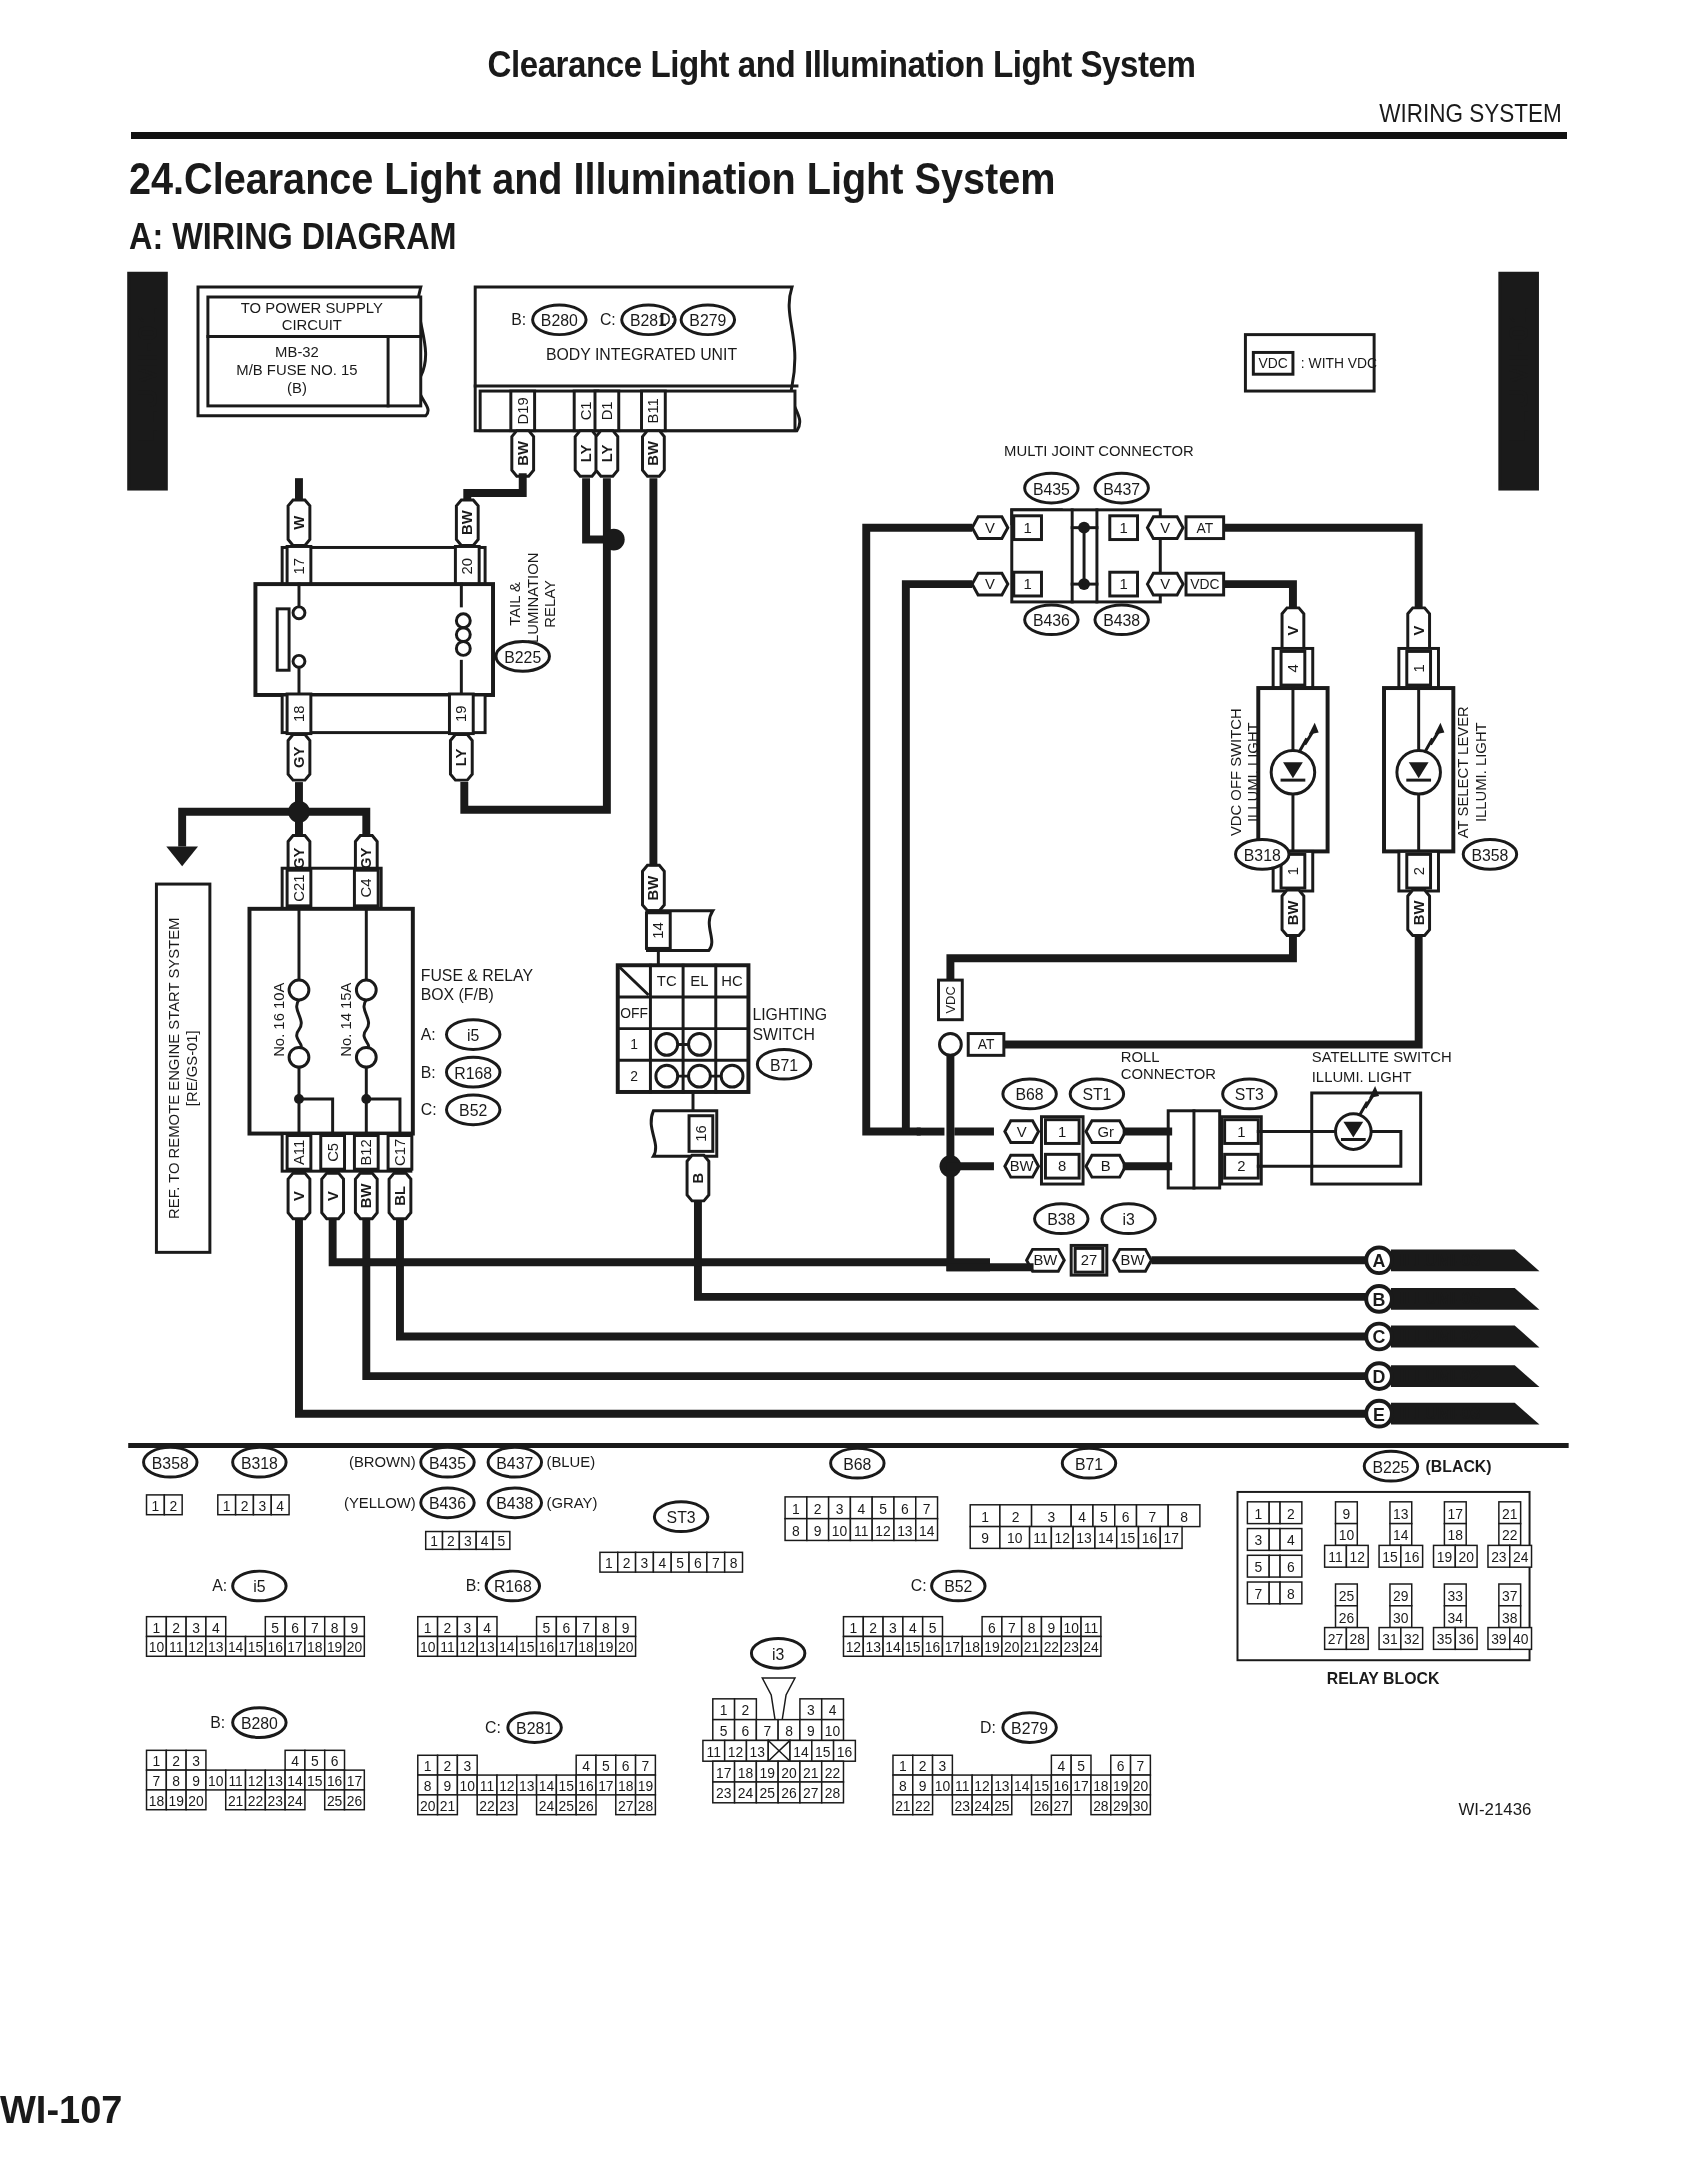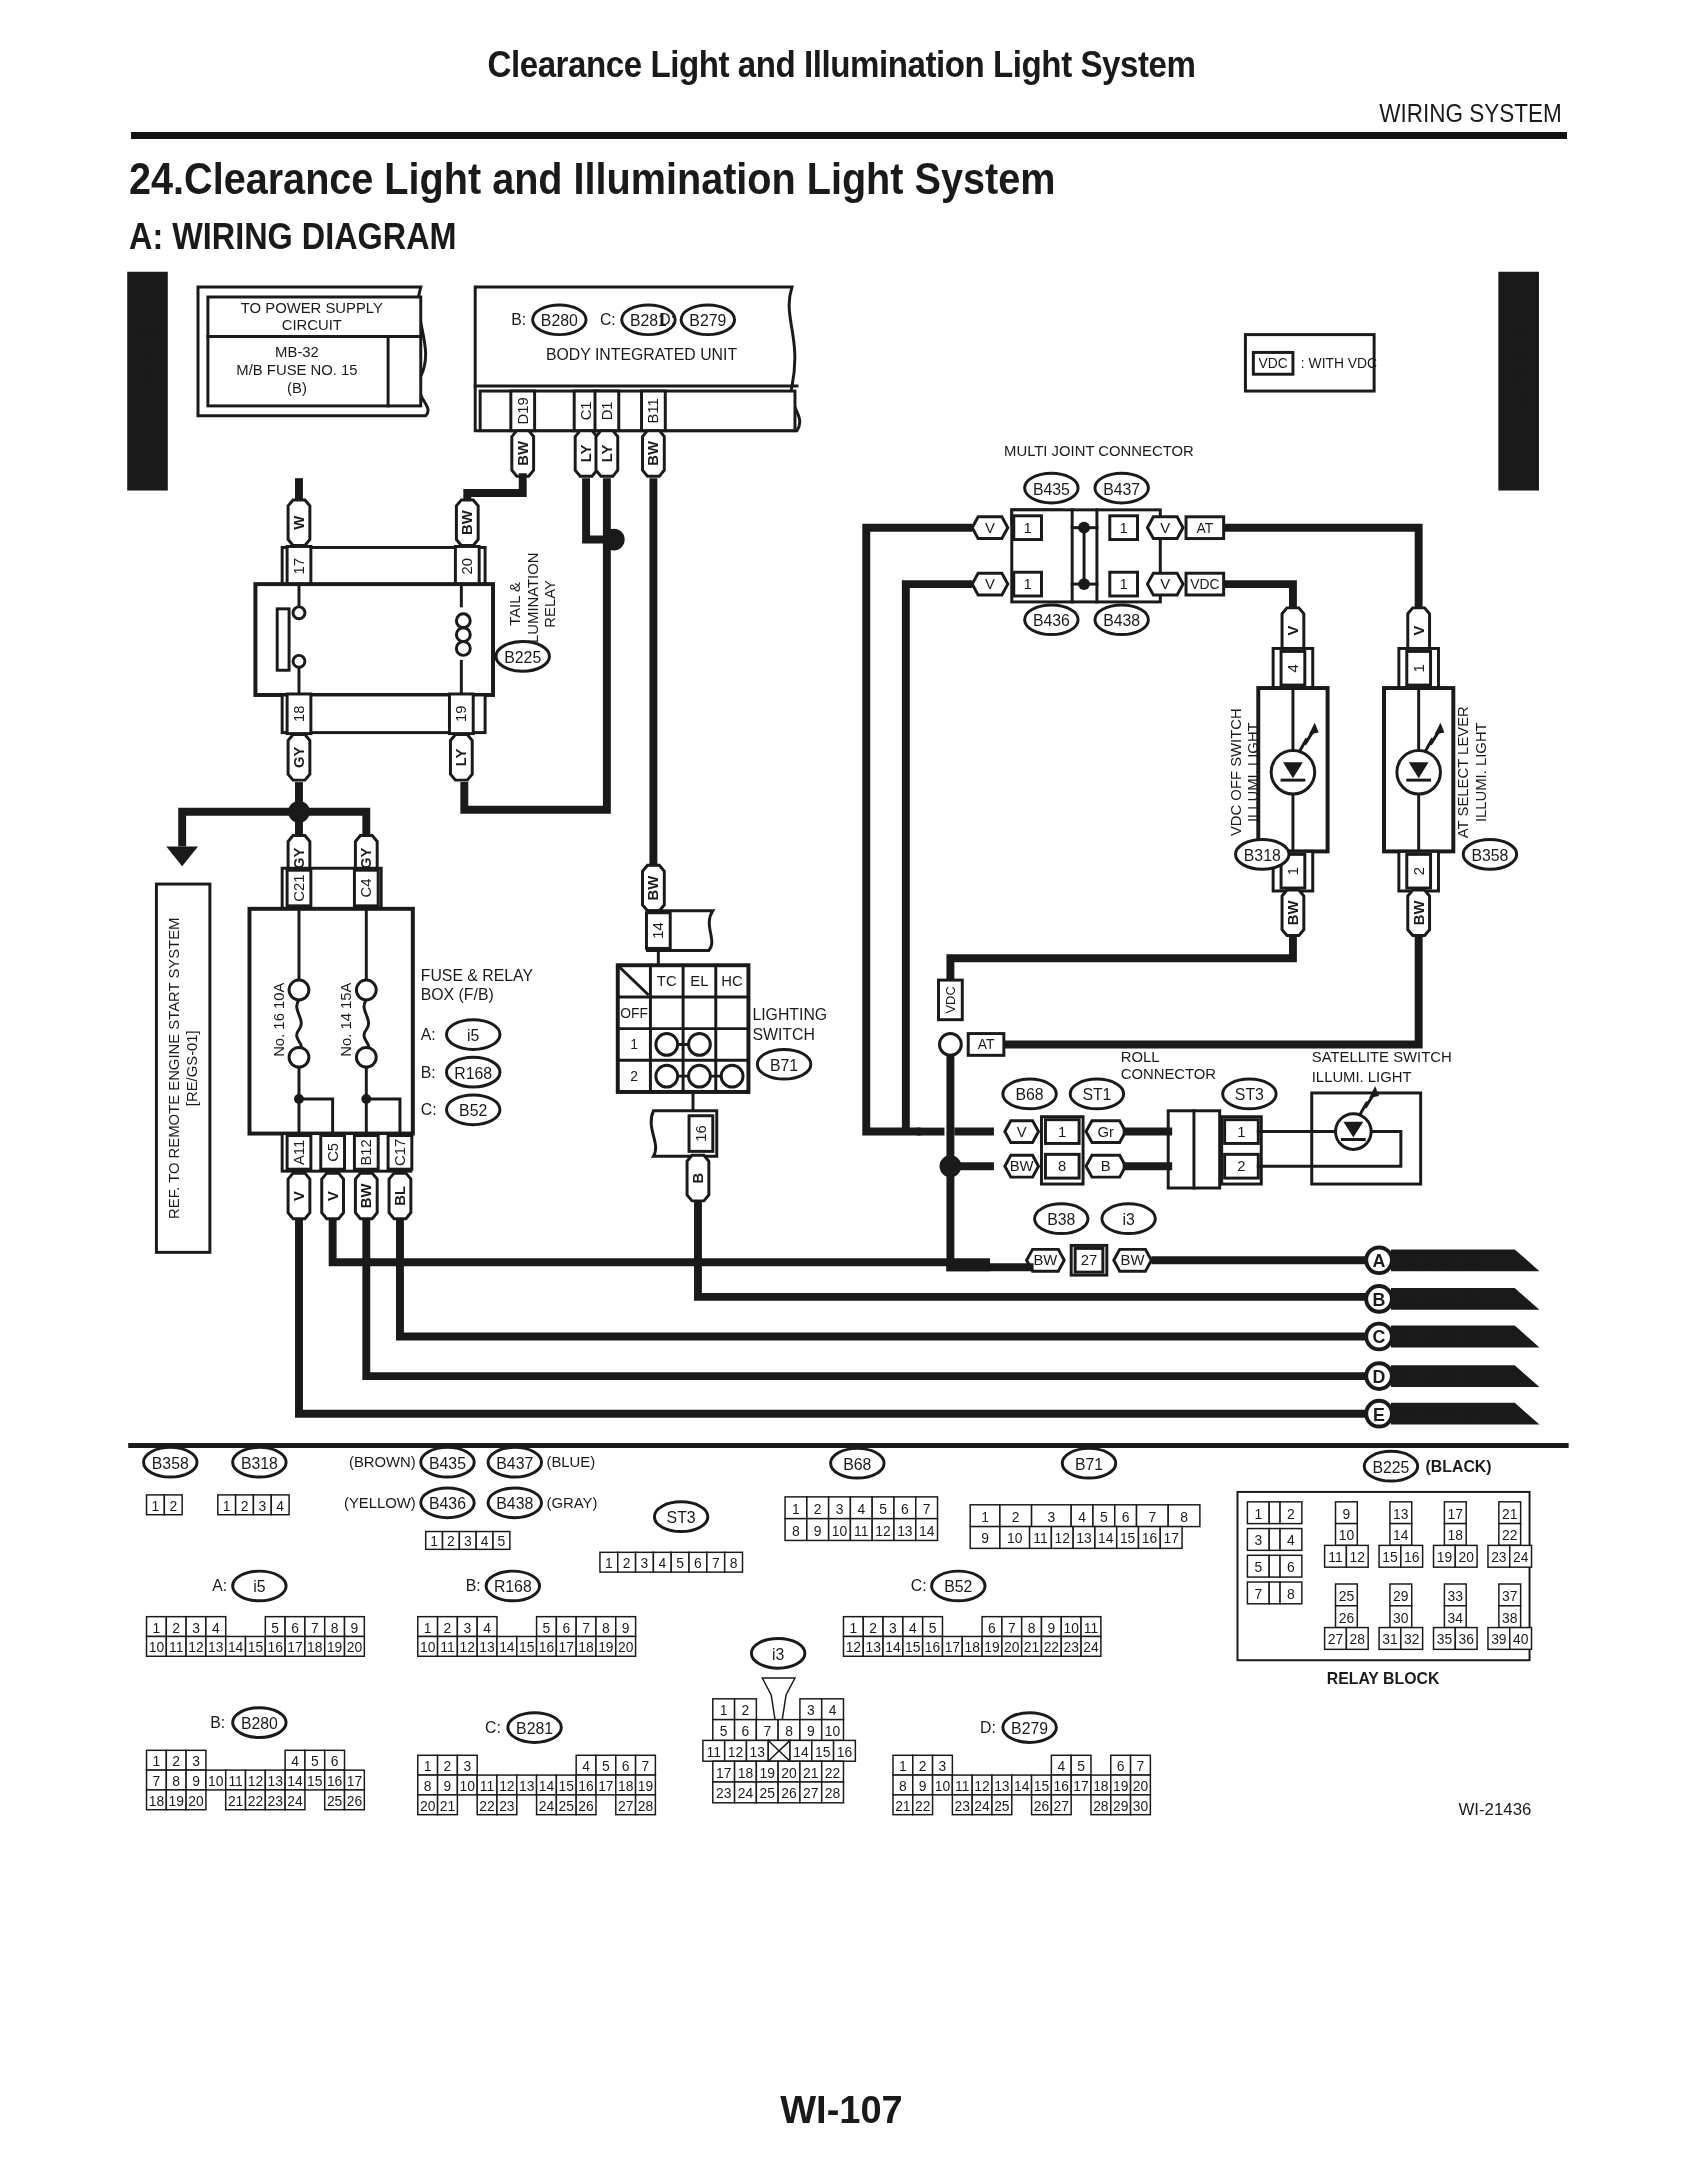--- a/index.html
+++ b/index.html
@@ -2,21 +2,21 @@
 <html><head>
 <meta charset="utf-8">
 <style>
   html, body { margin:0; padding:0; background:#ffffff; }
   body { width:1683px; height:2178px; position:relative; overflow:hidden; font-family:"Liberation Sans", sans-serif; color:#1a1a1a; }
   .hdr-title { position:absolute; left:0; width:1683px; top:44px; text-align:center; font-size:36px; font-weight:bold; letter-spacing:-0.5px; transform:scaleX(0.92); }
   .hdr-section { position:absolute; right:121px; top:99px; font-size:25px; transform:scaleX(0.9); transform-origin:right; }
   .hdr-rule { position:absolute; left:131px; top:132px; width:1436px; height:7px; background:#111; }
   .page-heading { position:absolute; left:129px; top:154px; font-size:44px; font-weight:bold; transform:scaleX(0.9); transform-origin:left; white-space:nowrap; }
   .sub-heading { position:absolute; left:129px; top:216px; font-size:36px; font-weight:bold; transform:scaleX(0.9); transform-origin:left; white-space:nowrap; }
-  .footer-page { position:absolute; left:0; width:1683px; top:2089px; text-align:center; font-size:38px; font-weight:bold; }
+  .footer-page { position:absolute; left:0; width:1683px; top:2089px; text-align:left; font-size:38px; font-weight:bold; }
   svg#diagram { position:absolute; left:0; top:0; }
   svg text { font-family:"Liberation Sans", sans-serif; fill:#1a1a1a; }
 </style>
 </head>
 <body>
 
 <div class="hdr-title">Clearance Light and Illumination Light System</div>
 <div class="hdr-section">WIRING SYSTEM</div>
 <div class="hdr-rule"></div>
 <div class="page-heading">24.Clearance Light and Illumination Light System</div>

